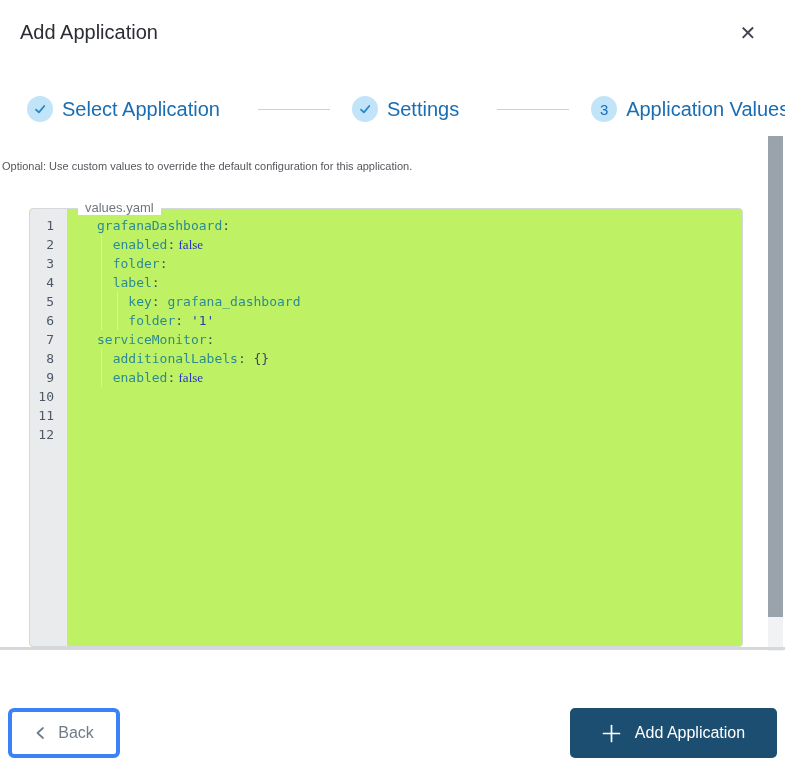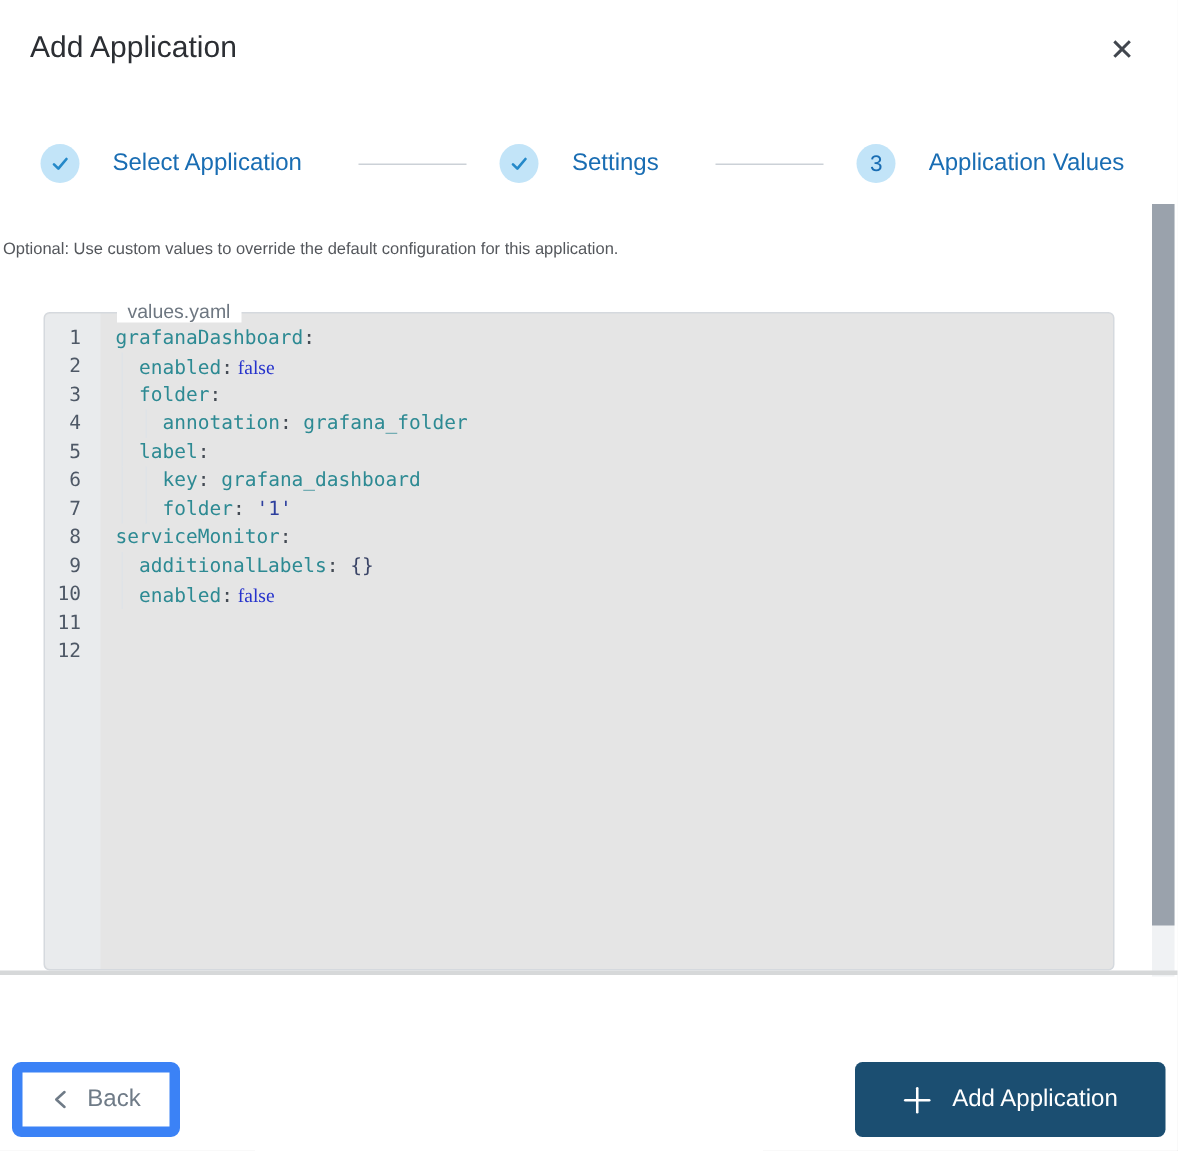--- a/index.html
+++ b/index.html
@@ -11,53 +11,53 @@
   .title{position:absolute;left:20px;top:21px;font-size:20px;color:#2b2e33;font-weight:400;}
   .close{position:absolute;right:24px;top:20px;width:26px;height:26px;display:flex;
          align-items:center;justify-content:center;font-size:20px;color:#41464e;cursor:pointer;}
 
   
   .stepper{position:absolute;left:27px;top:96px;right:20px;display:flex;align-items:center;}
   .step{display:flex;align-items:center;cursor:pointer;}
   .step-circle{width:26px;height:26px;border-radius:50%;background:#c2e4f8;display:flex;
                align-items:center;justify-content:center;flex:0 0 26px;}
   .step-circle .num{font-size:15px;color:#196db3;}
-  .step-label{margin-left:22px;font-size:16px;color:#196db3;white-space:nowrap;}
+  .step-label{margin-left:9px;font-size:20px;color:#196db3;white-space:nowrap;}
   .step-connector{width:72px;height:1px;background:#ccd1d7;margin:0 22px 0 38px;flex:0 0 auto;}
 
   
   .hint{position:absolute;left:2px;top:160px;font-size:11px;color:#54575c;}
 
   .editor{position:absolute;left:29px;top:208px;width:712px;height:437px;
-          border:1px solid #d5d9de;border-radius:4px;background:#e5e5e5;}
+          border:1px solid #d5d9de;border-radius:4px;background:#bef264;}
   .editor-legend{position:absolute;top:-9px;left:48px;background:#fff;padding:0 7px;
                  font-size:13px;color:#6e7781;}
   .editor-body{display:flex;width:100%;height:100%;overflow:hidden;border-radius:4px;}
   .gutter{width:37px;flex:0 0 37px;background:#e9ebed;padding-top:7px;box-sizing:border-box;
           font-family:"DejaVu Sans Mono",monospace;font-size:13px;line-height:19px;
           color:#4e5866;text-align:right;}
   .gutter .gut-num{padding-right:13px;height:19px;}
   .code{flex:1;padding-top:7px;font-family:"DejaVu Sans Mono",monospace;font-size:13px;
         line-height:19px;color:#3c434c;overflow:hidden;}
-  .code-line{height:19px;white-space:pre;position:relative;padding-left:10px;}
+  .code-line{height:19px;white-space:pre;position:relative;padding-left:10px;margin-left:20px;}
   .guide{position:absolute;top:0;bottom:0;width:1px;background:#dfe3e7;}
   .tok-key{color:#2d8a93;}
   .tok-punc{color:#444b54;}
   .tok-val{color:#2d8a93;}
   .tok-bool{color:#2633cc;font-family:Liberation Serif, serif;}
   .tok-str{color:#2d3f9e;}
   .tok-obj{color:#3a4466;}
 
   
   .sb-track{position:absolute;right:2px;top:136px;width:15px;height:515px;background:#f0f2f4;}
   .sb-thumb{position:absolute;left:0;top:0;width:15px;height:481px;background:#9aa2ac;cursor:pointer;}
 
   
   .btn-back{position:absolute;left:8px;top:708px;width:112px;height:50px;background:#fff;
-            border:7px solid #3b82f6;border-radius:6px;display:flex;align-items:center;
+            border:4px solid #3b82f6;border-radius:6px;display:flex;align-items:center;
             justify-content:center;gap:11px;font-size:16px;color:#6f7b87;cursor:pointer;}
   .btn-add{position:absolute;right:8px;top:708px;width:207px;height:50px;background:#1b4e71;
            border:none;border-radius:5px;display:flex;align-items:center;justify-content:center;
            gap:14px;font-size:16px;color:#ffffff;font-weight:500;cursor:pointer;}
   .bottom-strip{position:absolute;left:0;bottom:0;width:785px;height:3px;background:#d6d8d9;}
 </style>
 </head>
 <body>
 
 <div class="modal">
@@ -108,21 +108,20 @@
           <div class="gut-num">8</div>
           <div class="gut-num">9</div>
           <div class="gut-num">10</div>
           <div class="gut-num">11</div>
           <div class="gut-num">12</div>
         </div>
       <div class="code">
           <div class="code-line"><span class="tok-key">grafanaDashboard</span><span class="tok-punc">:</span></div>
           <div class="code-line"><span class="guide" style="left: 14px;"></span>  <span class="tok-key">enabled</span><span class="tok-punc">:</span><span class="tok-bool"> false</span></div>
           <div class="code-line"><span class="guide" style="left: 14px;"></span>  <span class="tok-key">folder</span><span class="tok-punc">:</span></div>
-          <div class="code-line"><span class="guide" style="left: 14px;"></span><span class="guide" style="left: 29.6px;"></span>    <span class="tok-key">annotation</span><span class="tok-punc">:</span><span class="tok-val"> grafana_folder</span></div>
           <div class="code-line"><span class="guide" style="left: 14px;"></span>  <span class="tok-key">label</span><span class="tok-punc">:</span></div>
           <div class="code-line"><span class="guide" style="left: 14px;"></span><span class="guide" style="left: 29.6px;"></span>    <span class="tok-key">key</span><span class="tok-punc">:</span><span class="tok-val"> grafana_dashboard</span></div>
           <div class="code-line"><span class="guide" style="left: 14px;"></span><span class="guide" style="left: 29.6px;"></span>    <span class="tok-key">folder</span><span class="tok-punc">:</span><span class="tok-str"> '1'</span></div>
           <div class="code-line"><span class="tok-key">serviceMonitor</span><span class="tok-punc">:</span></div>
           <div class="code-line"><span class="guide" style="left: 14px;"></span>  <span class="tok-key">additionalLabels</span><span class="tok-punc">:</span><span class="tok-obj"> {}</span></div>
           <div class="code-line"><span class="guide" style="left: 14px;"></span>  <span class="tok-key">enabled</span><span class="tok-punc">:</span><span class="tok-bool"> false</span></div>
           <div class="code-line"></div>
         </div>
     </div>
   </div>

